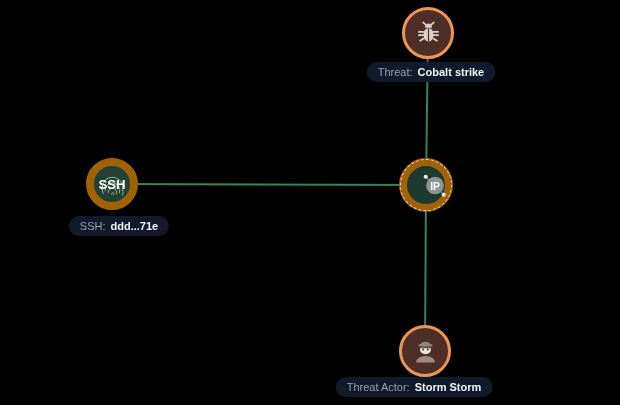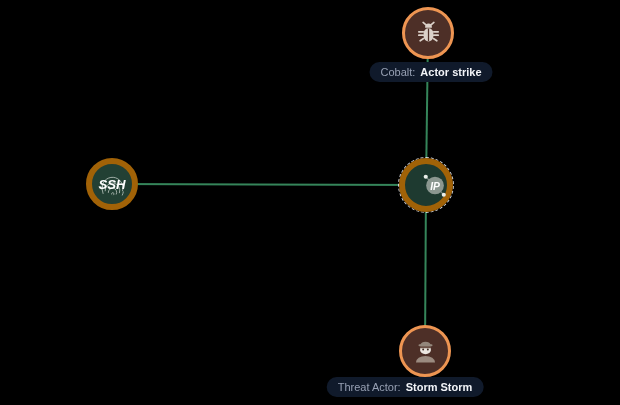--- a/index.html
+++ b/index.html
@@ -39,21 +39,21 @@
   .node {
     position: absolute;
     z-index: 3;
     width: 52px; height: 52px;
     box-sizing: border-box;
     border-radius: 50%;
     display: flex;
     align-items: center;
     justify-content: center;
   }
-  .node--green  { border: 6px solid #a16207; background: #224034; font-style: italic; }
+  .node--green  { border: 8px solid #a16207; background: #224034; }
   .node--orange { border: 3px solid #ee9552; background: #4d2f27; }
   .node--ip {
     width: 54px; height: 54px;
     background: #1e3a30;
     padding-left: 16px;
   }
   .node--selected::after {
     content: "";
     position: absolute;
     inset: -7px;
@@ -67,24 +67,28 @@
 
 <div class="canvas">
 
   <svg class="edges">
     <line x1="112" y1="184" x2="426" y2="185" stroke-width="2" stroke="#35855a"></line>
     <line x1="428" y1="33" x2="426" y2="185" stroke-width="2" stroke="#35855a"></line>
     <line x1="426" y1="185" x2="425" y2="351" stroke-width="2" stroke="#35855a"></line>
   </svg>
 
   <div class="pill" style="left:431px; top:62px;">
-    <span class="key">Cobalt:</span>
-    <span class="value">Actor strike</span>
+    <span class="key">Threat:</span>
+    <span class="value">Cobalt strike</span>
   </div>
-  <div class="pill" style="left:405px; top:377px;">
+  <div class="pill" style="left:119px; top:216px;">
+    <span class="key">SSH:</span>
+    <span class="value">ddd...71e</span>
+  </div>
+  <div class="pill" style="left:414px; top:377px;">
     <span class="key">Threat Actor:</span>
     <span class="value">Storm Storm</span>
   </div>
 
   <div class="node node--orange" style="left:402px; top:7px;">
     <span>
       <svg width="27" height="27" viewBox="0 0 24 24">
         <g stroke="#dbd1c9" stroke-width="1.5" fill="none" stroke-linecap="round">
           <path d="M9.5 4.2 L7.2 2.2"></path>
             <path d="M14.5 4.2 L16.8 2.2"></path>

